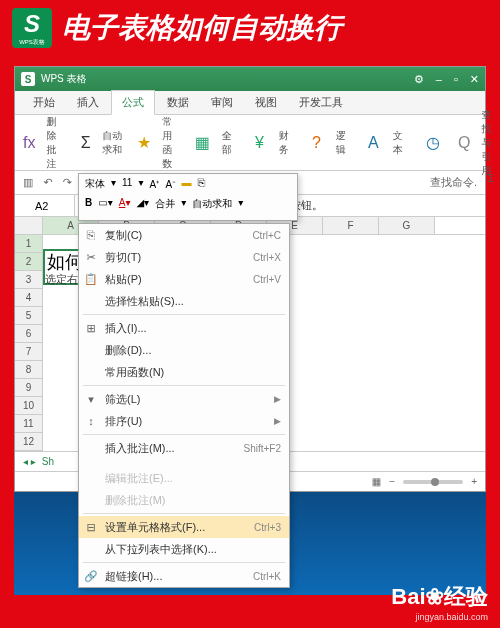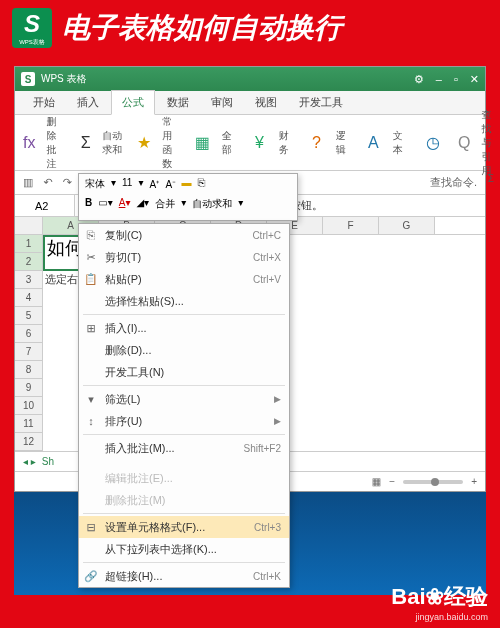--- a/index.html
+++ b/index.html
@@ -30,21 +30,21 @@
 .colhdr{display:flex;height:18px;border-bottom:1px solid #ccc}
 .rowh{width:28px;border-right:1px solid #ccc;background:#f0f0f0}
 .ch{border-right:1px solid #ccc;background:#f0f0f0;font-size:10px;text-align:center;color:#555;line-height:18px}
 .ch.a{width:56px;background:#d4e8d4}
 .ch.def{width:56px}
 .gridbody{display:flex}
 .rowhdrs{width:28px;display:flex;flex-direction:column}
 .rh{height:18px;border-bottom:1px solid #ccc;border-right:1px solid #ccc;background:#f0f0f0;font-size:10px;text-align:center;color:#555;line-height:18px}
 .rh.sel{background:#d4e8d4}
 .cells{flex:1;position:relative}
-.selcell{position:absolute;left:0;top:0;width:56px;height:36px;border:2px solid #2d8850;font-size:18px;color:#000;padding:2px;line-height:1}
+.selcell{position:absolute;left:0;top:14px;width:56px;height:36px;border:2px solid #2d8850;font-size:18px;color:#000;padding:2px;line-height:1}
 .row2txt{position:absolute;left:0;top:36px;font-size:11px;color:#333;padding:1px 2px}
 .sheettabs{height:20px;border-top:1px solid #ccc;display:flex;align-items:center;padding:0 8px;font-size:10px;color:#2d8850;gap:6px}
 .statusbar{height:20px;border-top:1px solid #ccc;display:flex;align-items:center;justify-content:flex-end;padding:0 8px;gap:8px;font-size:10px;color:#666}
 .zoom-slider{width:60px;height:4px;background:#ccc;position:relative;border-radius:2px}
 .zoom-slider::after{content:"";position:absolute;width:8px;height:8px;background:#888;border-radius:50%;top:-2px;left:28px}
 .minitb{position:absolute;left:78px;top:173px;width:220px;height:48px;background:#fdfdfd;border:1px solid #aaa;box-shadow:2px 2px 6px rgba(0,0,0,0.2);font-size:10px;padding:3px 6px}
 .minitb-row{display:flex;align-items:flex-start;gap:6px;height:20px}
 .ctxmenu{position:absolute;left:78px;top:223px;width:212px;background:#fdfdfd;border:1px solid #aaa;box-shadow:2px 2px 6px rgba(0,0,0,0.25)}
 .mi{display:flex;align-items:center;height:22px;padding:0 8px 0 26px;font-size:11px;color:#333;position:relative;cursor:default}
 .mi.sel{background:#fde9b8}
@@ -245,21 +245,21 @@
     <div class="mi">
       <span class="mic">⊞</span>
       <span>插入(I)...</span>
     </div>
     <div class="mi">
       <span class="mic"></span>
       <span>删除(D)...</span>
     </div>
     <div class="mi">
       <span class="mic"></span>
-      <span>开发工具(N)</span>
+      <span>常用函数(N)</span>
     </div>
     <div class="msep"></div>
     <div class="mi">
       <span class="mic">▾</span>
       <span>筛选(L)</span>
       <span class="arr">▶</span>
     </div>
     <div class="mi">
       <span class="mic">↕</span>
       <span>排序(U)</span>

